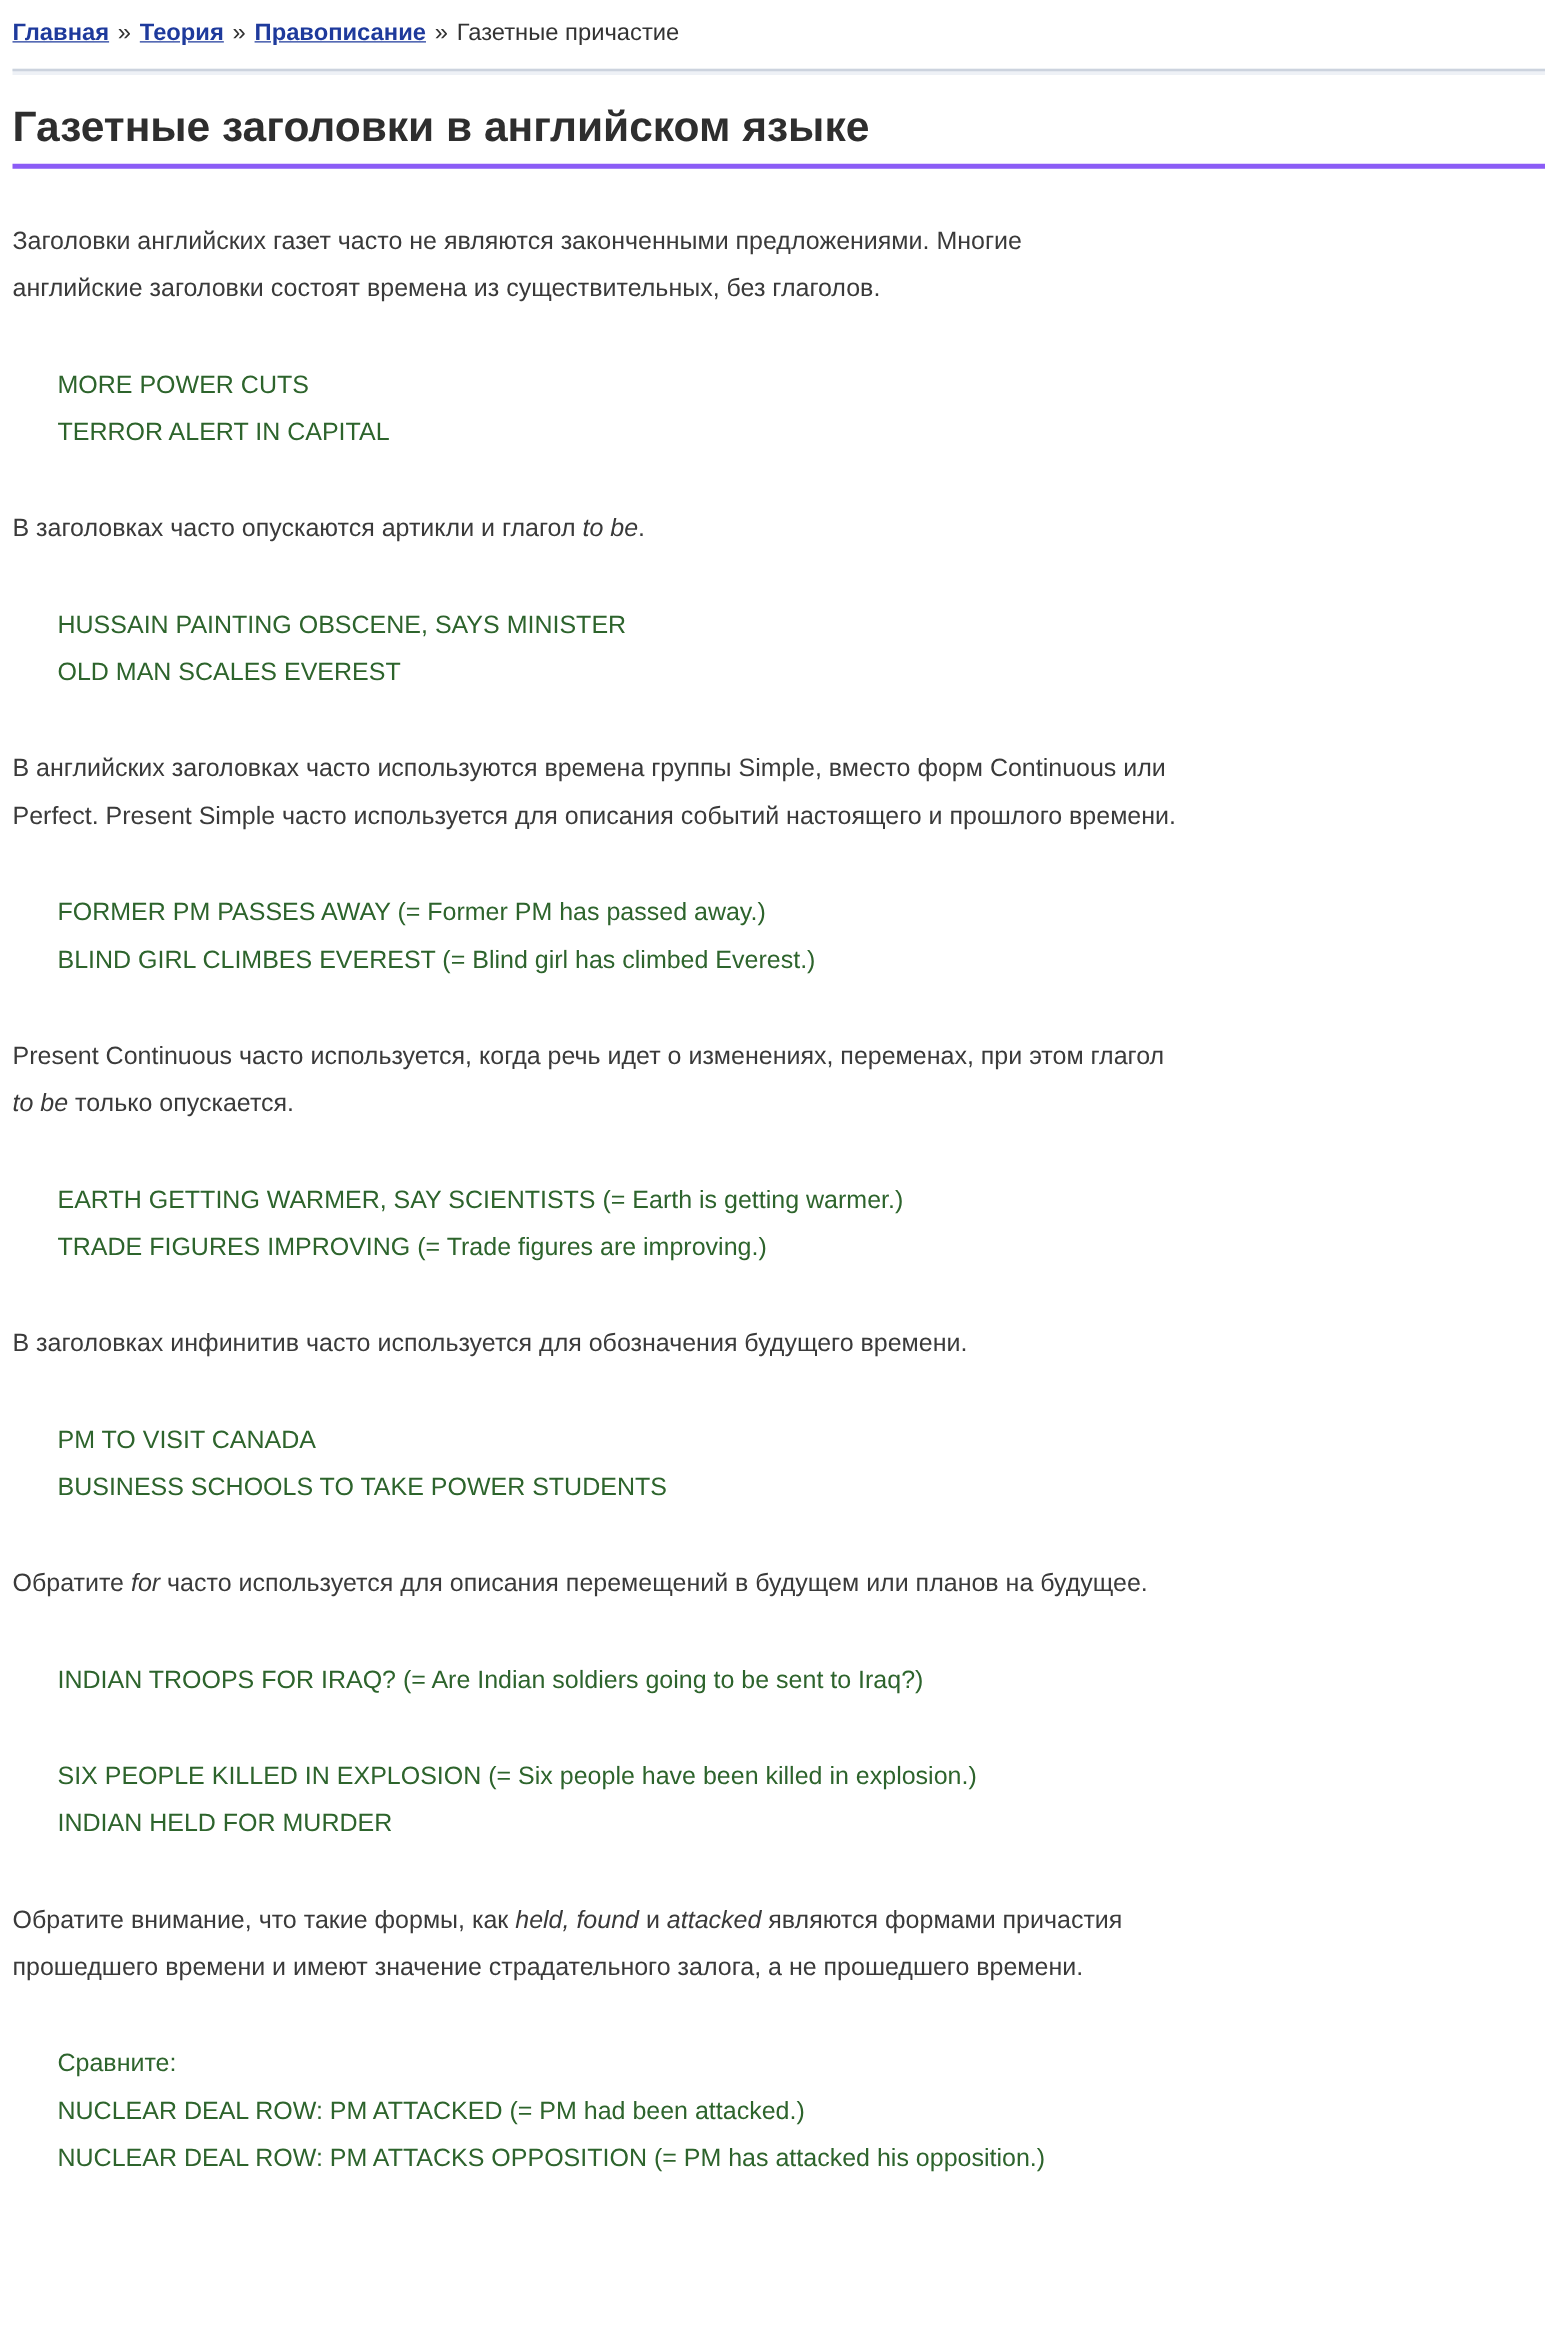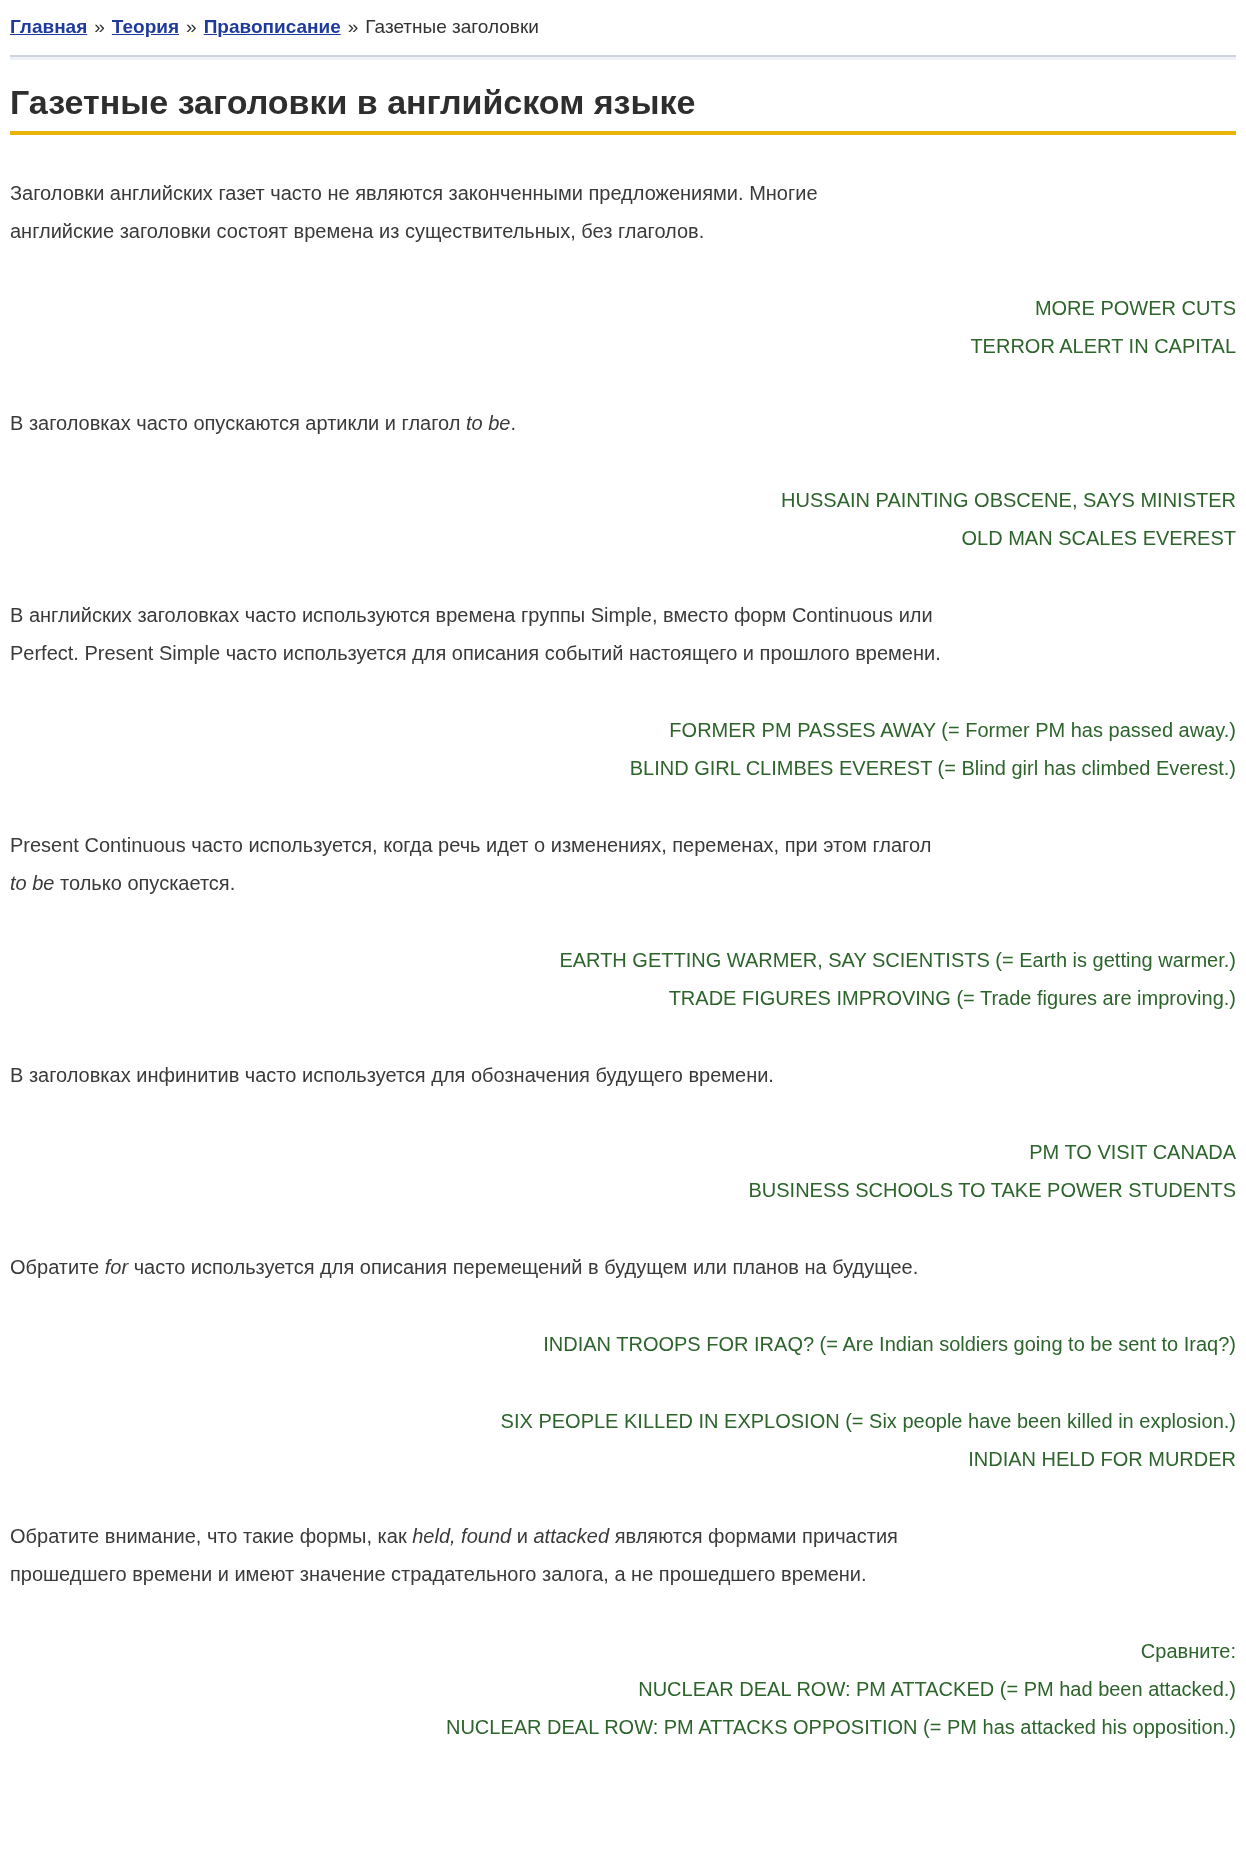--- a/index.html
+++ b/index.html
@@ -44,45 +44,45 @@
     background: #eef1f6;
   }
   
   h1.page-title {
     font-size: 34px;
     line-height: 40px;
     font-weight: bold;
     color: #2e2e2e;
     margin: 22px 0 38px 0;
     padding-bottom: 9px;
-    border-bottom: 4px solid #eab308;
+    border-bottom: 4px solid #8b5cf6;
   }
   
   .paragraph {
     font-size: 20px;
     line-height: 38px;
     margin: 39px 0;
     color: #3a3a3a;
   }
   .paragraph .seg-bold   { font-weight: normal; }
   .paragraph .seg-italic { font-style: italic; }
   
   .examples {
     margin: 39px 0 39px 36px;
     color: #2d642c;
     font-size: 20px;
     line-height: 38px;
   }
-  .example-line { white-space: nowrap; text-align: right; }
+  .example-line { white-space: nowrap; }
 </style>
 </head>
 <body>
 
 <div class="page">
-  <nav class="breadcrumb"><a class="crumb-link" href="#">Главная</a><span class="crumb-sep">»</span><a class="crumb-link" href="#">Теория</a><span class="crumb-sep">»</span><a class="crumb-link" href="#">Правописание</a><span class="crumb-sep">»</span><span class="crumb-current">Газетные заголовки</span></nav>
+  <nav class="breadcrumb"><a class="crumb-link" href="#">Главная</a><span class="crumb-sep">»</span><a class="crumb-link" href="#">Теория</a><span class="crumb-sep">»</span><a class="crumb-link" href="#">Правописание</a><span class="crumb-sep">»</span><span class="crumb-current">Газетные причастие</span></nav>
   <div class="top-rule"></div>
   <h1 class="page-title">Газетные заголовки в английском языке</h1>
   <div class="article-body">
       <p class="paragraph"><span class="seg-bold">Заголовки английских газет</span><span class="seg-normal"> часто не являются законченными предложениями. Многие</span><br><span class="seg-bold">английские заголовки</span><span class="seg-normal"> состоят времена из существительных, без глаголов.</span></p>
       <div class="examples">
         <div class="example-line">MORE POWER CUTS</div>
         <div class="example-line">TERROR ALERT IN CAPITAL</div>
       </div>
       <p class="paragraph"><span class="seg-normal">В заголовках часто опускаются артикли и глагол </span><span class="seg-italic">to be</span><span class="seg-normal">.</span></p>
       <div class="examples">

